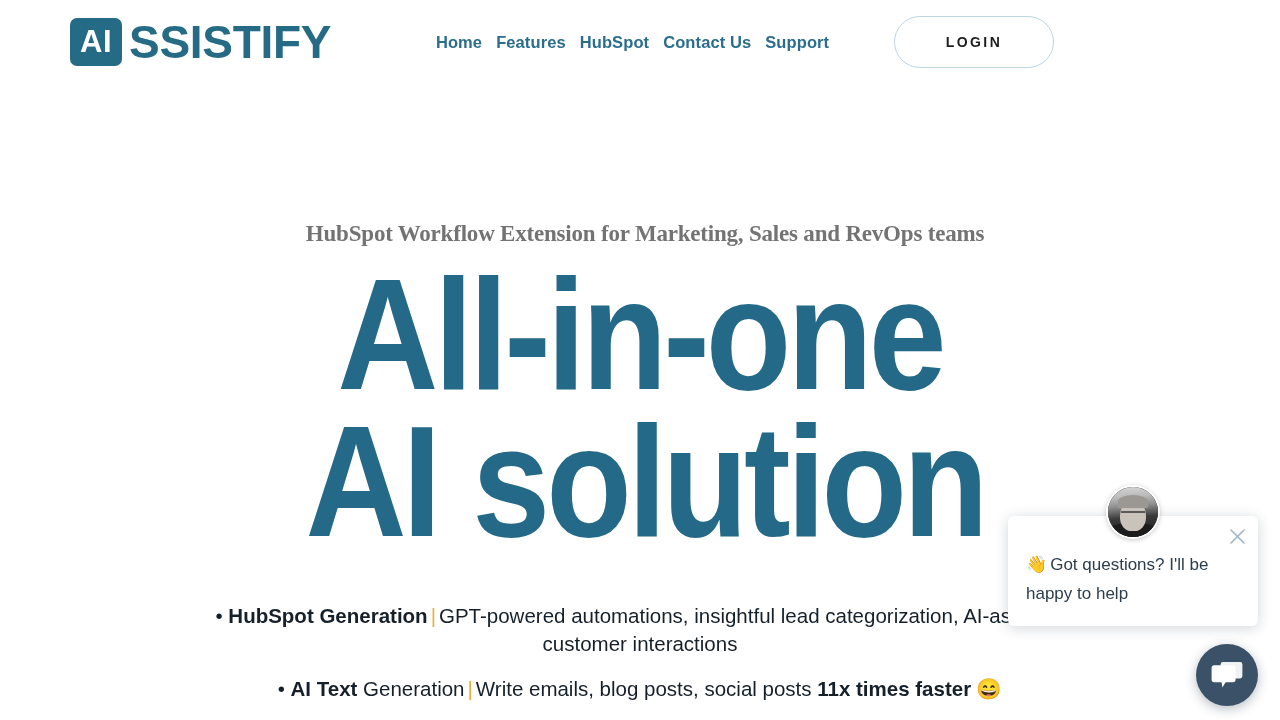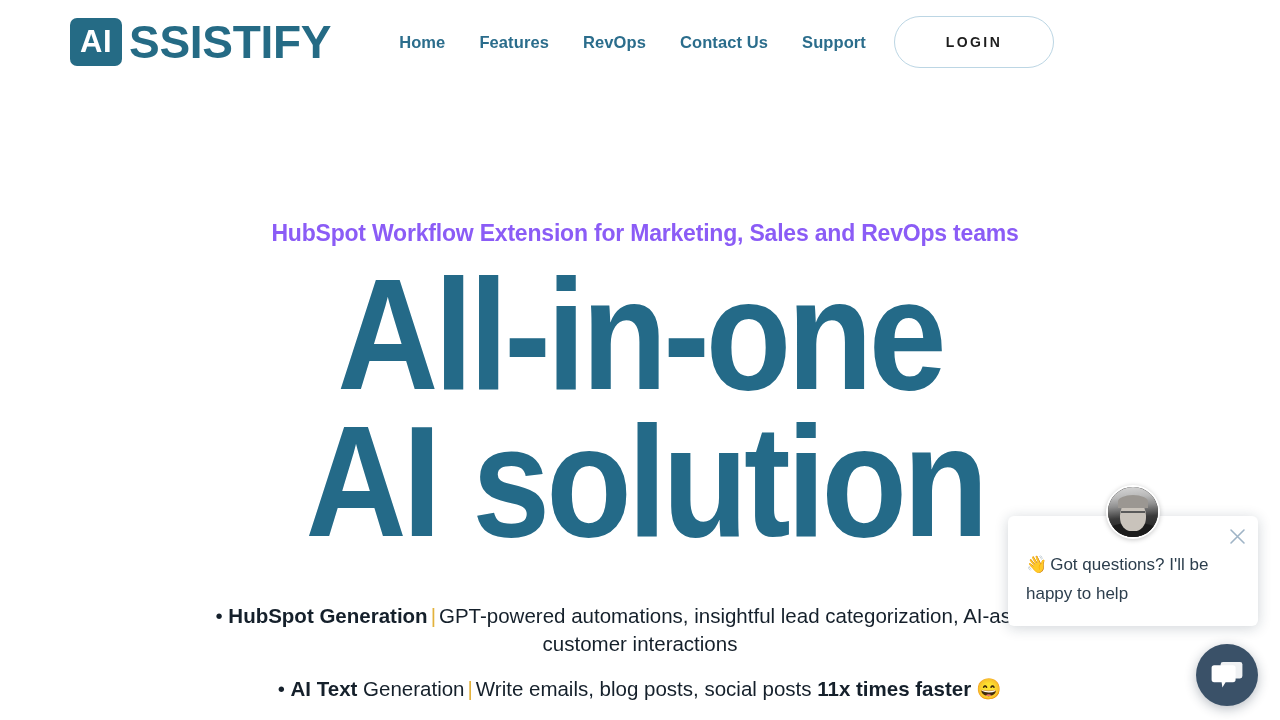--- a/index.html
+++ b/index.html
@@ -55,21 +55,21 @@
     font-size: 46px;
     line-height: 1;
     letter-spacing: -0.3px;
   }
 
   .main-nav {
     flex: 1 1 auto;
     display: flex;
     justify-content: center;
     align-items: center;
-    gap: 34px;
+    gap: 14px;
     margin-left: 40px;
   }
   .nav-link {
     color: #2b6d8c;
     font-size: 16.5px;
     font-weight: 700;
     text-decoration: none;
     letter-spacing: 0.1px;
     white-space: nowrap;
   }
@@ -97,24 +97,24 @@
     position: absolute;
     top: 84px; left: 0;
     width: 1280px;
     padding-top: 136px;
     text-align: center;
   }
 
   .hero-eyebrow {
     font-size: 23px;
     font-weight: 700;
-    color: #8b5cf6;
+    color: #737373;
     letter-spacing: -0.2px;
     line-height: 1.2;
-    font-family: Liberation Sans, sans-serif;
+    font-family: Liberation Serif, serif;
     padding-left: 10px;
   }
 
   .hero-title {
     margin-top: 18px;
     color: #246A88;
     font-weight: 700;
     font-size: 140px;
     line-height: 0.88;
     letter-spacing: -4px;
@@ -260,21 +260,21 @@
 <header class="site-header">
 
   <a class="logo" href="#">
     <span class="logo-badge">AI</span>
     <span class="logo-word">SSISTIFY</span>
   </a>
 
   <nav class="main-nav">
     <a class="nav-link" href="#">Home</a>
     <a class="nav-link" href="#">Features</a>
-    <a class="nav-link" href="#">RevOps</a>
+    <a class="nav-link" href="#">HubSpot</a>
     <a class="nav-link" href="#">Contact Us</a>
     <a class="nav-link" href="#">Support</a>
   </nav>
 
   <button class="login-btn">LOGIN</button>
 </header>
 
 <section class="hero">
 
   <p class="hero-eyebrow">HubSpot Workflow Extension for Marketing, Sales and RevOps teams</p>

